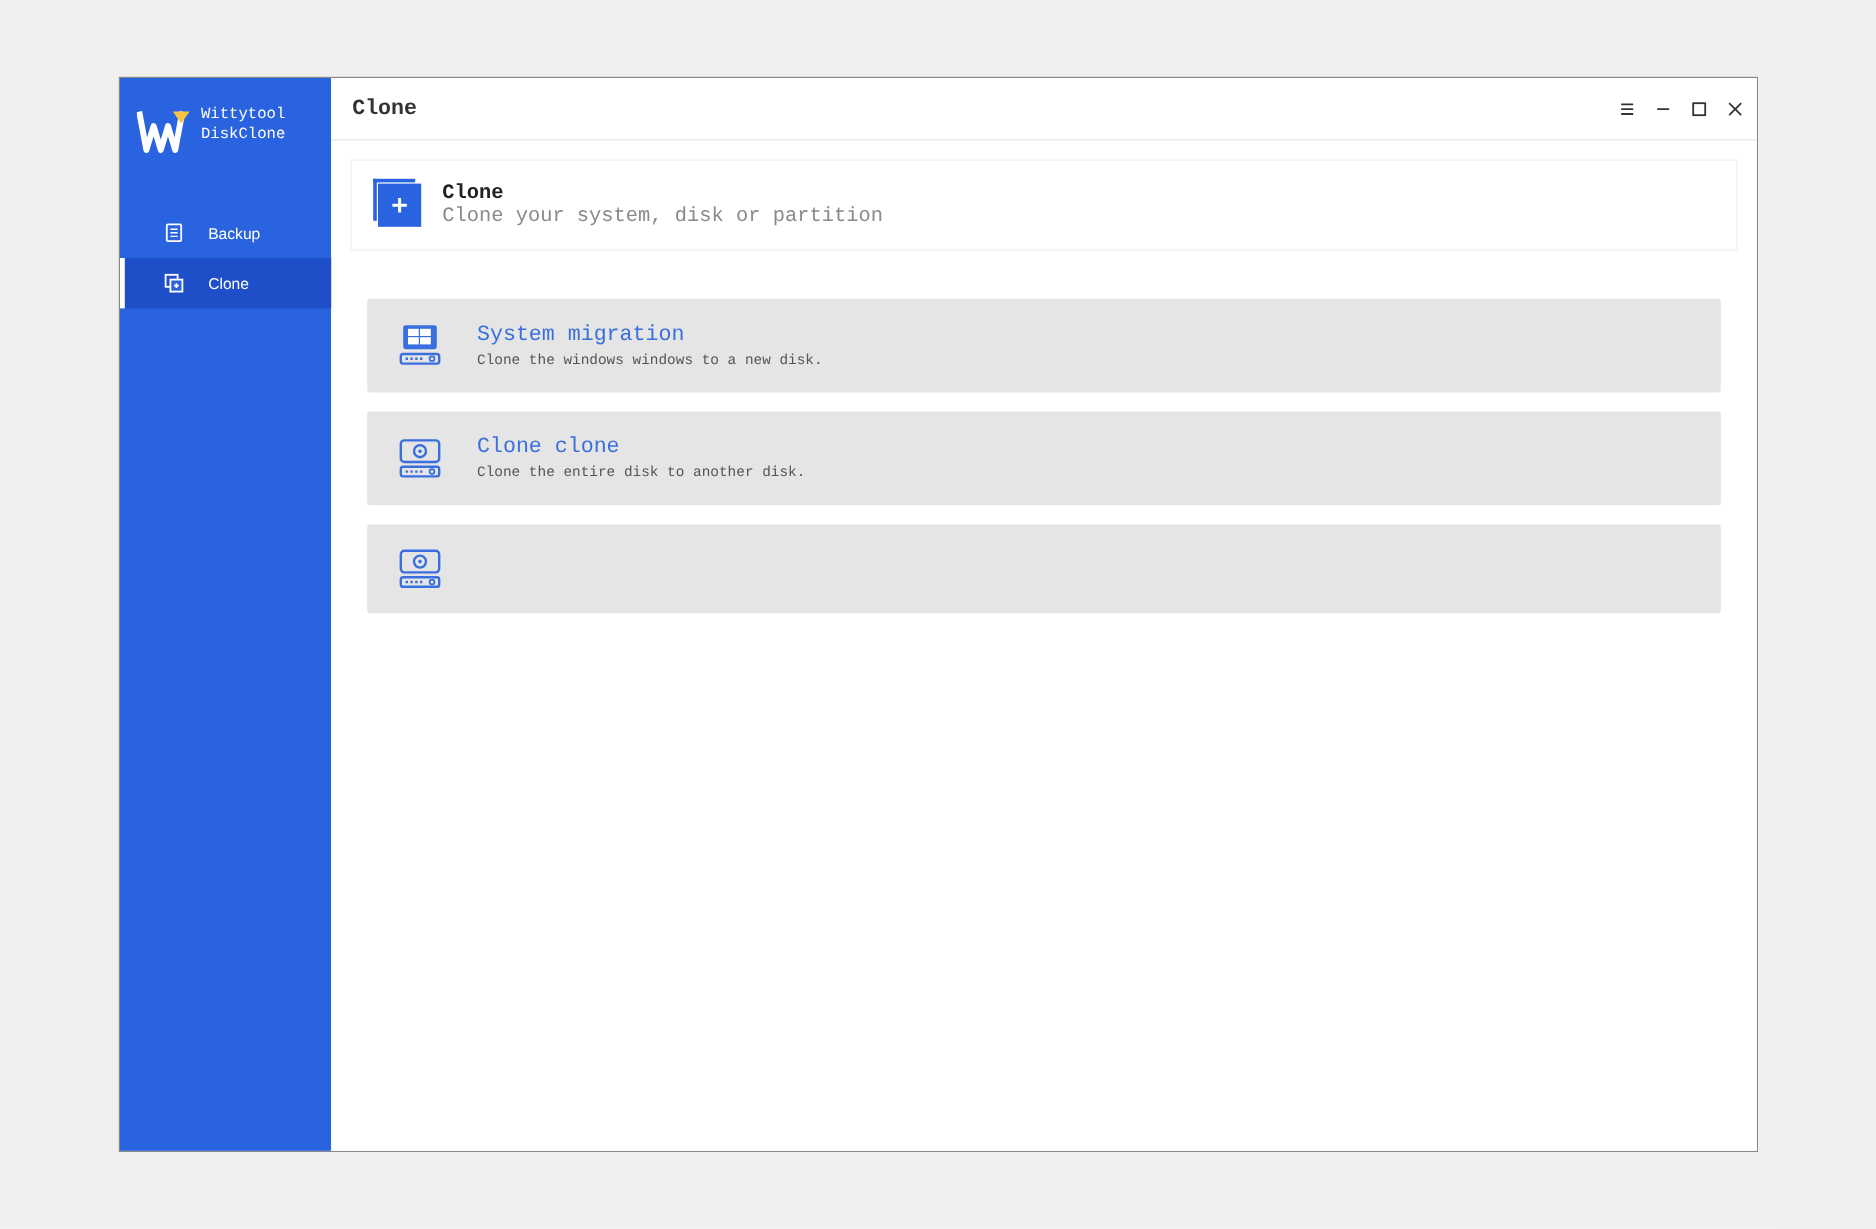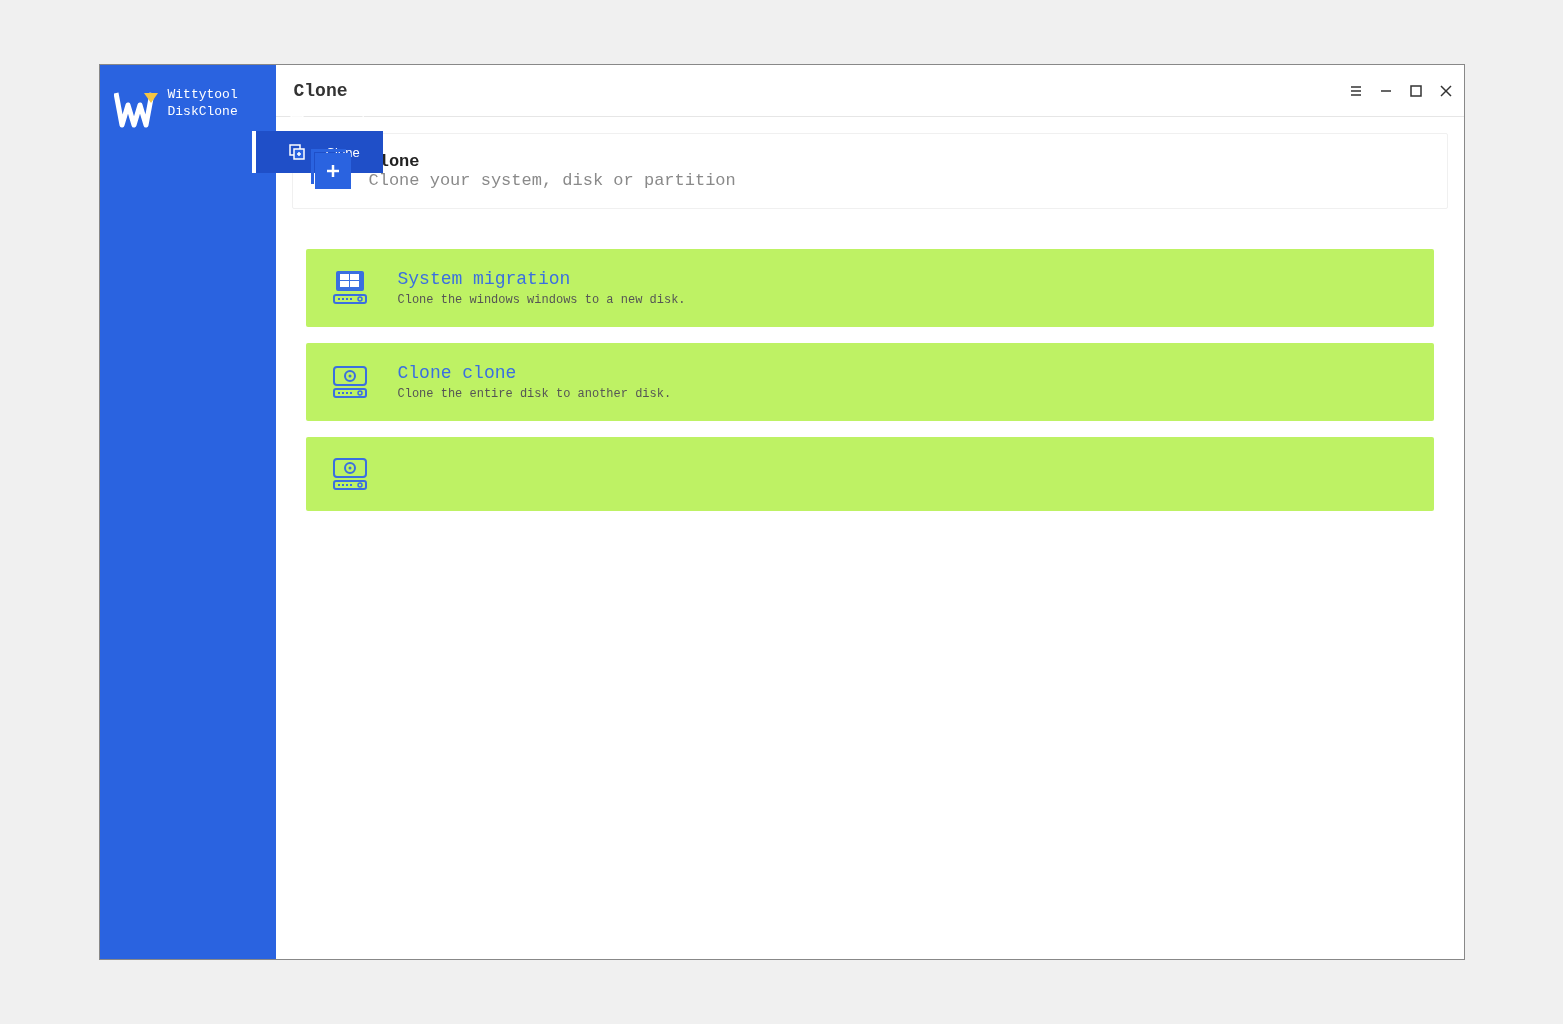--- a/index.html
+++ b/index.html
@@ -18,21 +18,21 @@
   background: #fff;
   border: 1px solid #888;
   display: flex;
   position: relative;
 }
 .sidebar {
   width: 176px;
   background: #2a63e0;
   color: #fff;
   display: flex;
-  flex-direction: row;
+  flex-direction: column;
 }
 .brand {
   padding: 22px 14px 18px 14px;
   display: flex;
   align-items: flex-start;
   gap: 10px;
 }
 .brand-logo {
   width: 44px;
   height: 44px;
@@ -147,21 +147,21 @@
   font-family: "Courier New", monospace;
   font-size: 17px;
   color: #8a8a8a;
 }
 .options-wrap {
   margin-top: 22px;
   background: #fff;
   padding: 18px 14px 18px 14px;
 }
 .option-card {
-  background: #bef264;
+  background: #e5e5e5;
   border-radius: 2px;
   padding: 20px 24px;
   display: flex;
   align-items: center;
   gap: 28px;
   margin-bottom: 16px;
   cursor: pointer;
 }
 .option-card:last-child { margin-bottom: 0; }
 .option-icon {

